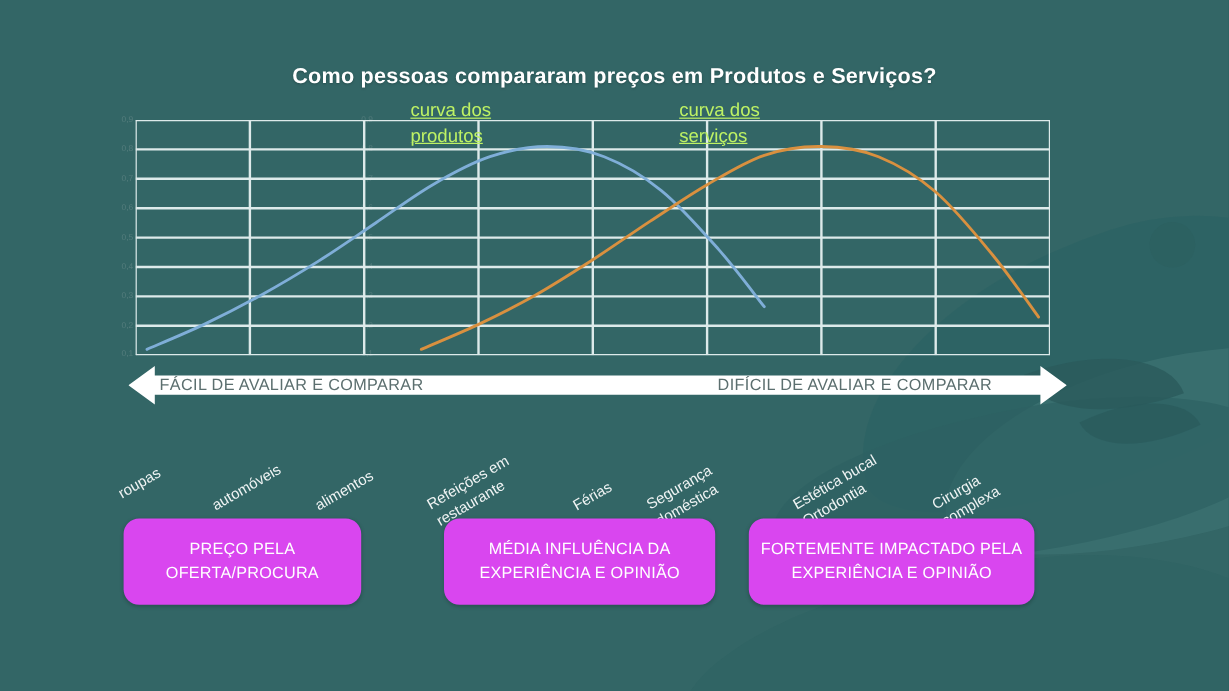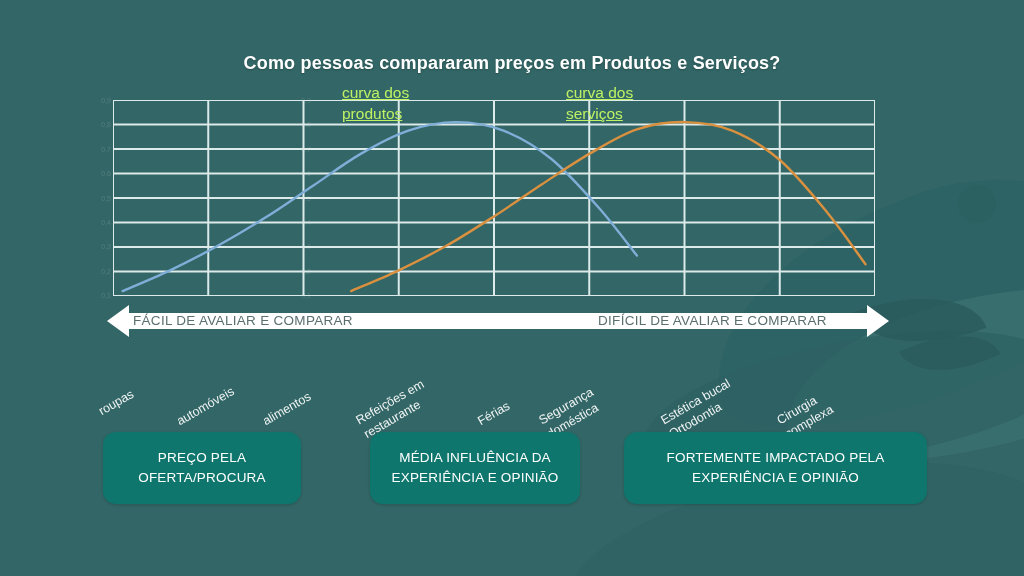--- a/index.html
+++ b/index.html
@@ -172,36 +172,36 @@
     transform-origin: left bottom;
     font-size: 12.5px;
     color: #f0f4f4;
     white-space: pre-line;
     line-height: 1.25;
   }
 
   
   .pill {
     position: absolute;
-    background: #0f766e;
+    background: #d946ef;
     border-radius: 13px;
     color: #ffffff;
     display: flex;
     align-items: center;
     justify-content: center;
     text-align: center;
     font-size: 13.5px;
     line-height: 1.45;
     letter-spacing: .2px;
     white-space: pre-line;
     box-shadow: 0 1px 3px rgba(0,0,0,.18);
   }
   .pill-1 { left: 103px; top: 432px; width: 198px; height: 72px; }
-  .pill-2 { left: 370px; top: 432px; width: 210px; height: 72px; }
-  .pill-3 { left: 624px; top: 432px; width: 303px; height: 72px; }
+  .pill-2 { left: 370px; top: 432px; width: 226px; height: 72px; }
+  .pill-3 { left: 624px; top: 432px; width: 238px; height: 72px; }
 
   
   .footer {
     position: absolute;
     left: 0; top: 525px;
     width: 1000px;
     text-align: right;
     font-size: 14px;
     color: #eef3f3;
   }

